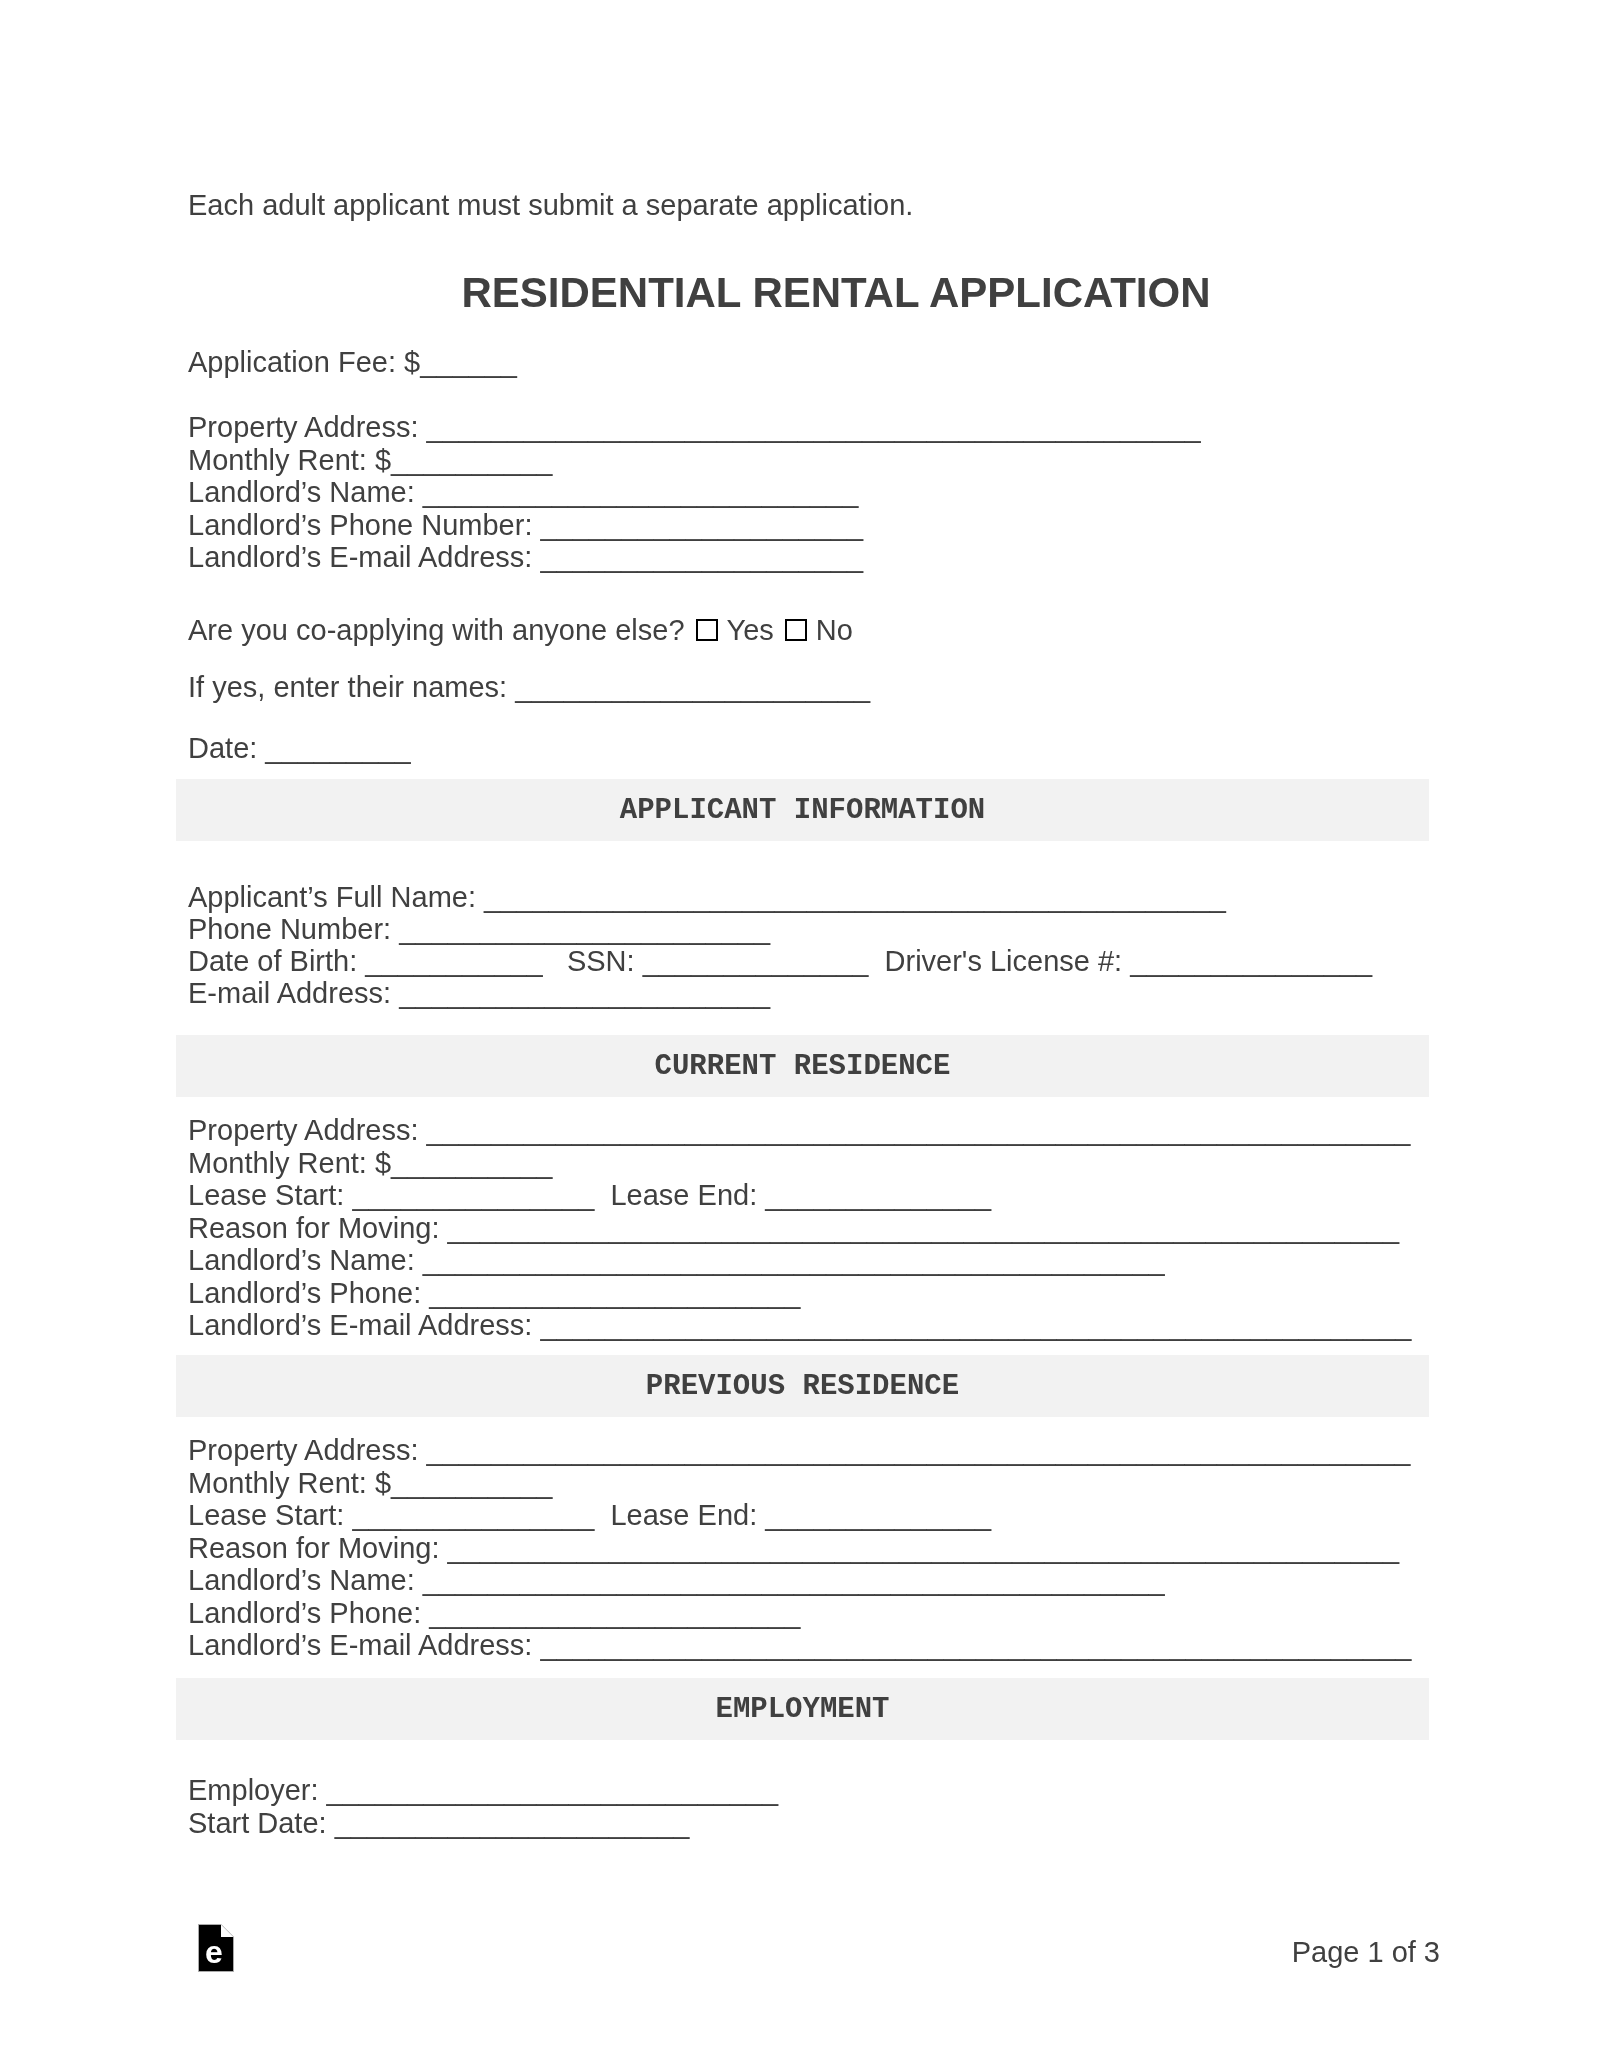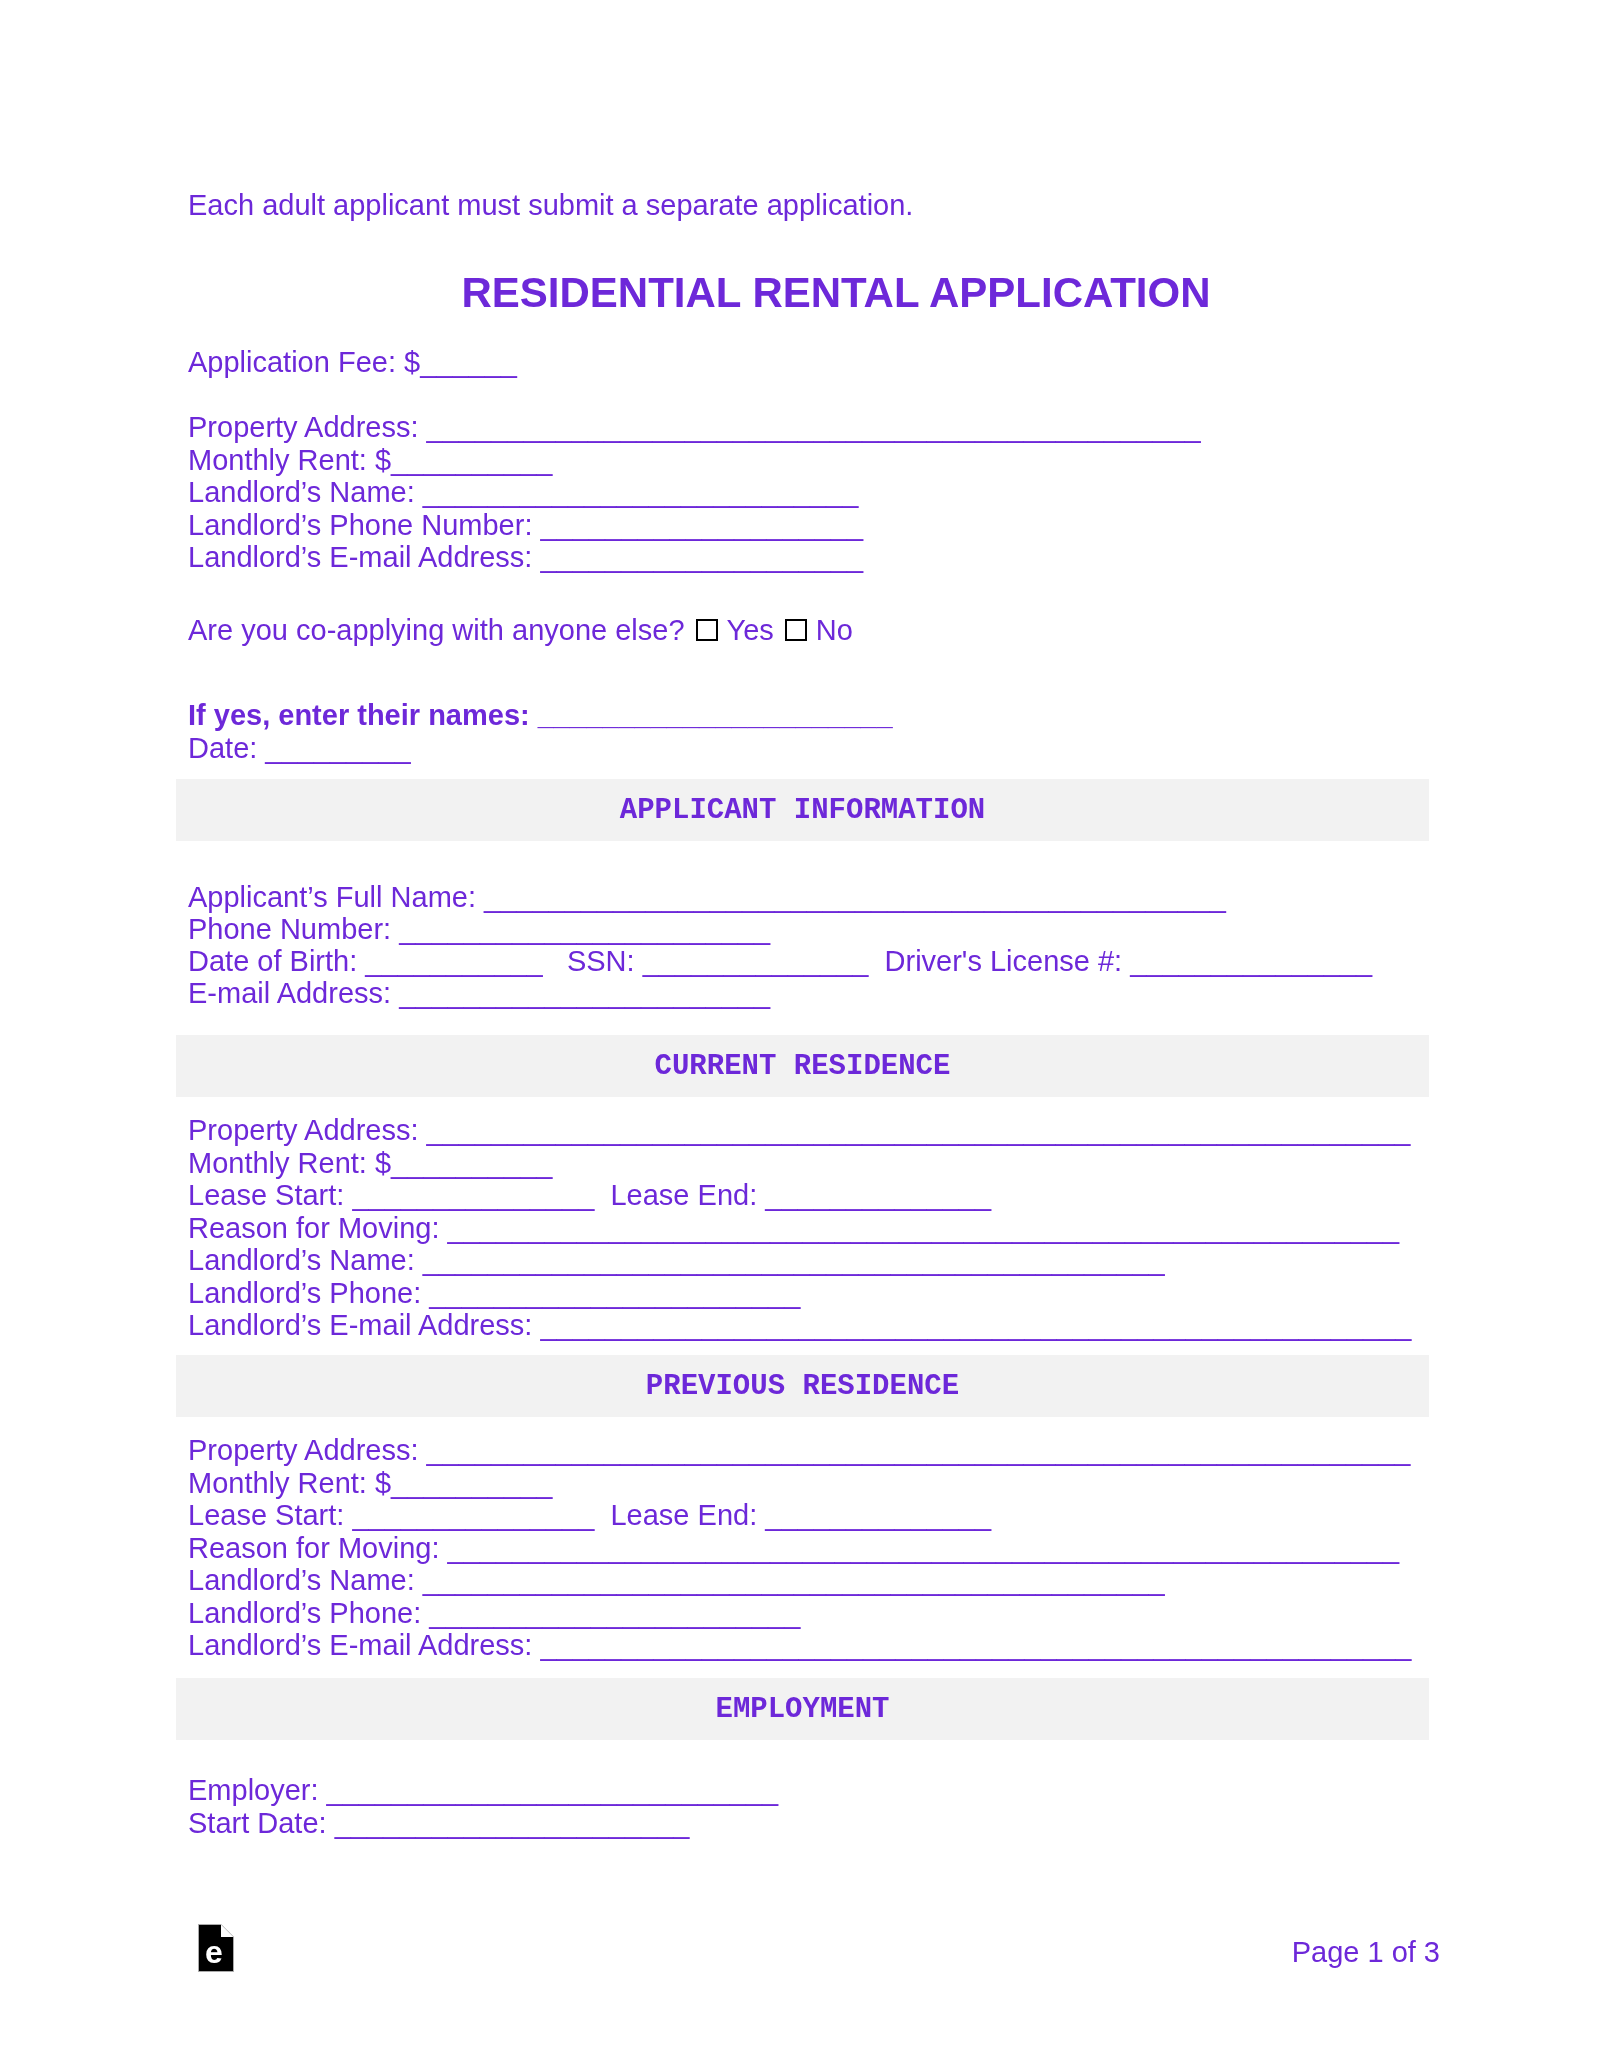--- a/index.html
+++ b/index.html
@@ -4,21 +4,21 @@
 <style>
   html, body { margin: 0; padding: 0; background: #888; }
   .page {
     position: relative;
     width: 1600px;
     height: 2070px;
     margin: 0 auto;
     background: #ffffff;
     font-family: "Liberation Sans", "DejaVu Sans", sans-serif;
     font-size: 29px;
-    color: #6d28d9;
+    color: #404040;
     overflow: hidden;
   }
   .abs { position: absolute; }
   .line {
     white-space: pre-wrap;
     line-height: 32.5px;
   }
   .block { line-height: 32.5px; }
   .block .line { line-height: inherit; }
   .intro { left: 188px; top: 189px; }
@@ -26,21 +26,21 @@
     left: 0; top: 270px; width: 100%;
     text-align: center;
     font-size: 42px; font-weight: bold;
     line-height: 46px;
     letter-spacing: 0px;
     margin-left: 36px;
   }
   .fee-line { left: 188px; top: 346px; }
   .top-info { left: 188px; top: 411px; }
   .coapply-line { left: 188px; top: 614px; }
-  .ifyes-line { left: 188px; top: 699px; font-weight: bold; }
+  .ifyes-line { left: 188px; top: 671px; }
   .date-line { left: 188px; top: 732px; }
   .section-bar {
     left: 176px; width: 1253px; height: 62px;
     background: #f2f2f2;
     display: flex; align-items: center; justify-content: center;
     font-weight: bold; font-size: 29px; font-family: Liberation Mono, monospace;
   }
   .bar-1 { top: 779px; }
   .bar-2 { top: 1035px; }
   .bar-3 { top: 1355px; }

